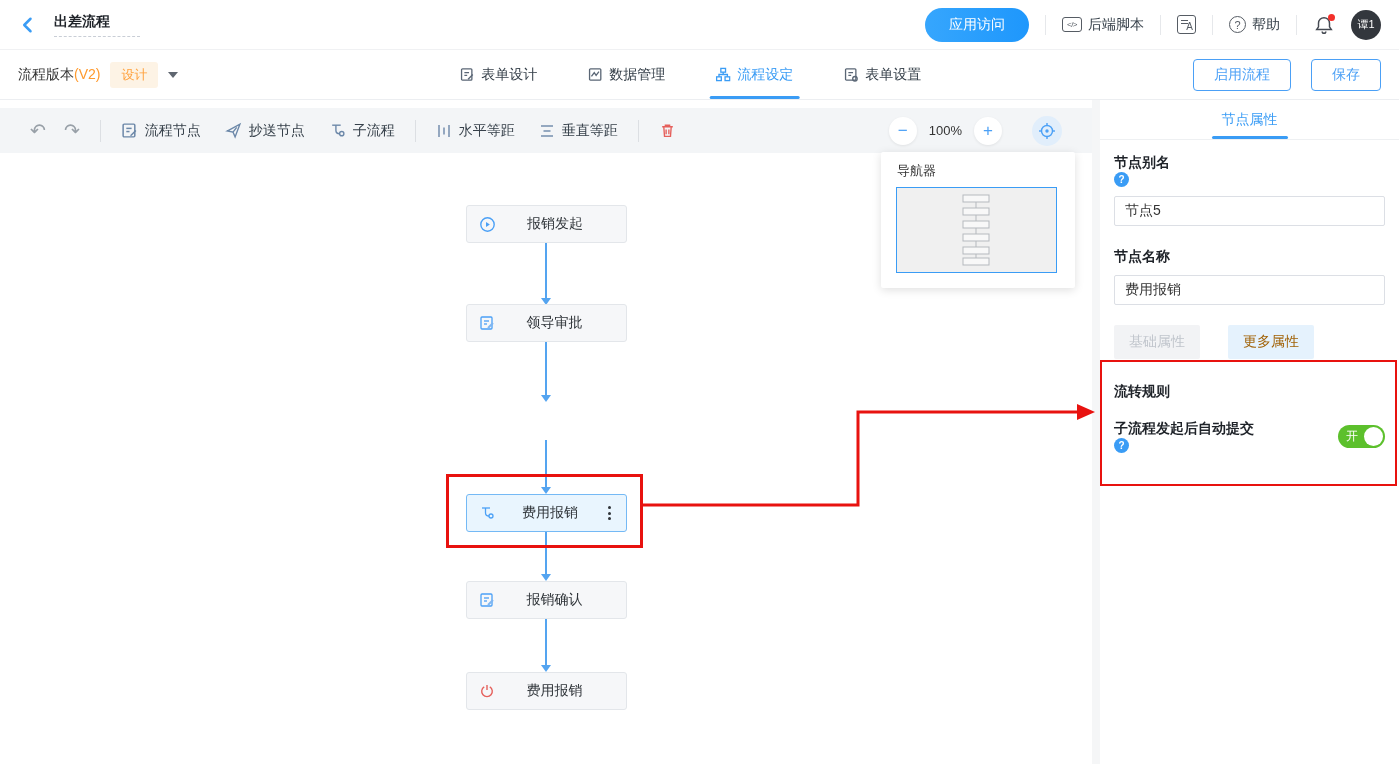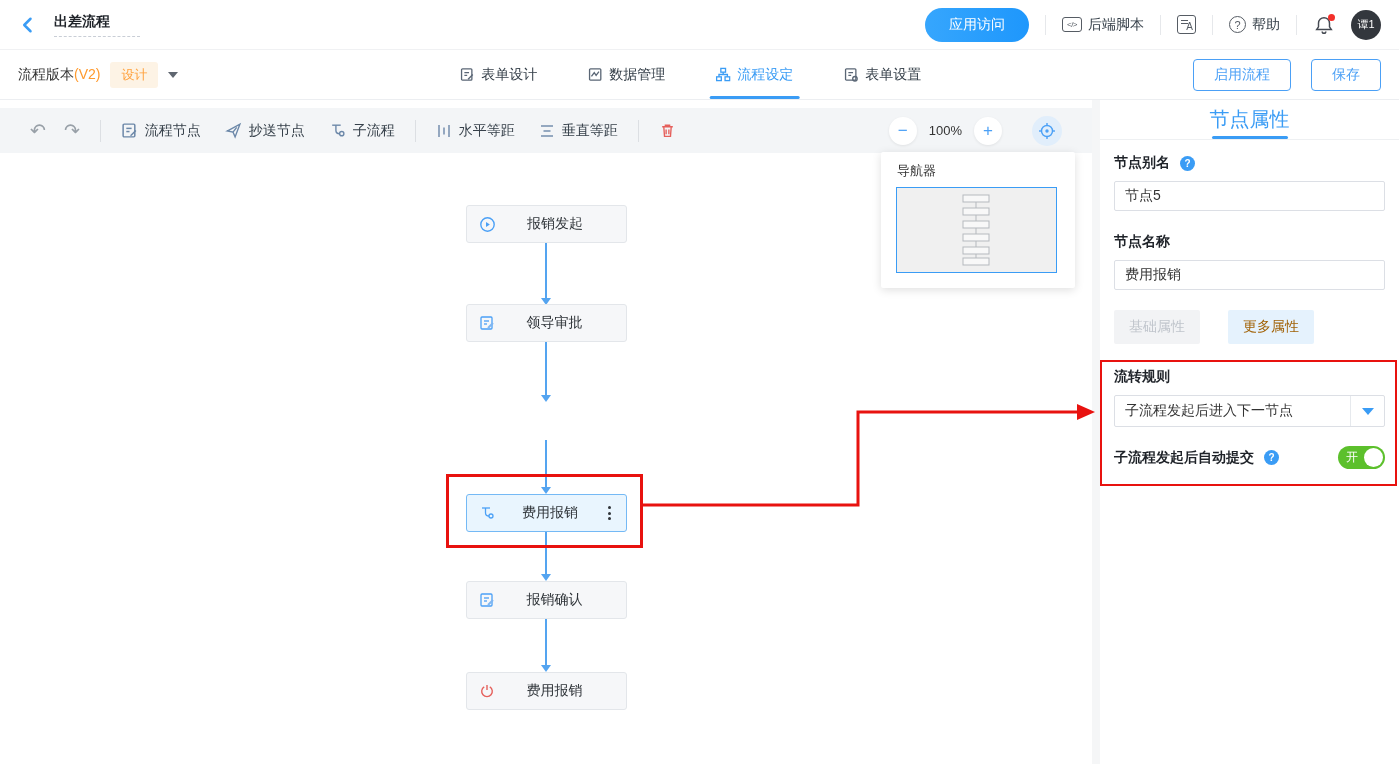--- a/index.html
+++ b/index.html
@@ -83,27 +83,27 @@
   .connector { position:absolute; left:545px; width:2px; background:#54a4f0; }
   .connector::after { content:""; position:absolute; left:-4px; bottom:-7px; width:0; height:0;
     border-left:5px solid transparent; border-right:5px solid transparent; border-top:7px solid #54a4f0; }
   .kebab { display:flex; flex-direction:column; gap:2.5px; padding:3px; cursor:pointer; }
   .kebab i { width:3px; height:3px; border-radius:50%; background:#2e3338; }
 
   
   .scroll-track { position:absolute; left:1092px; top:0; width:8px; height:664px; background:#f5f6f7; }
   .panel { position:absolute; left:1100px; top:0; width:299px; height:664px; background:#fff; }
   .panel-tabs { height:40px; display:flex; border-bottom:1px solid #eef0f2; }
-  .ptab { flex:1; display:flex; align-items:center; justify-content:center; font-size:20px;
+  .ptab { flex:1; display:flex; align-items:center; justify-content:center; font-size:14px;
     color:#36404a; cursor:pointer; position:relative; }
   .ptab.active { color:#3a9cf5; }
   .ptab.active::after { content:""; position:absolute; bottom:0; left:50%; transform:translateX(-50%);
     width:76px; height:3px; background:#3a9cf5; border-radius:2px; }
   .panel-body { padding:14px 14px 0 14px; }
-  .fld-label { display:flex; align-items:center; gap:10px; font-size:14px; font-weight:700; color:#1f2329; }
+  .fld-label { display:flex; gap:0; font-size:14px; font-weight:700; color:#1f2329;flex-direction:column; }
   .q-badge { width:15px; height:15px; border-radius:50%; background:#3a9cf5; color:#fff;
     font-size:10px; display:inline-flex; align-items:center; justify-content:center; cursor:pointer; }
   .txt-input { width:100%; height:30px; border:1px solid #dcdfe5; border-radius:2px; padding:0 10px;
     font-size:14px; color:#333; margin-top:9px; outline:none;
     font-family:"Liberation Sans","DejaVu Sans",sans-serif; }
   .mt22 { margin-top:22px; } .mt24 { margin-top:24px; }
   .seg-row { margin-top:20px; display:flex; gap:28px; }
   .seg-btn { border:none; font-size:14px; padding:8px 15px; border-radius:2px; cursor:pointer;
     font-family:inherit; }
   .seg-basic { background:#f2f3f5; color:#c0c5cc; }
@@ -392,26 +392,20 @@
       <input class="txt-input" type="text" value="费用报销" style="">
 
       <div class="seg-row">
         <button class="seg-btn seg-basic">基础属性</button>
         <button class="seg-btn seg-more">更多属性</button>
       </div>
 
       <div class="fld-label mt24">
         <span>流转规则</span>
       </div>
-      <div class="select-box">
-        <span class="select-val">子流程发起后进入下一节点</span>
-        <span class="select-caret-cell">
-            <span class="caret-blue"></span>
-          </span>
-      </div>
 
       <div class="toggle-row">
         <div class="fld-label">
           <span>子流程发起后自动提交</span>
           <span class="q-badge">?</span>
         </div>
         <div class="toggle">
           <span>开</span>
           <span class="knob"></span>
         </div>

